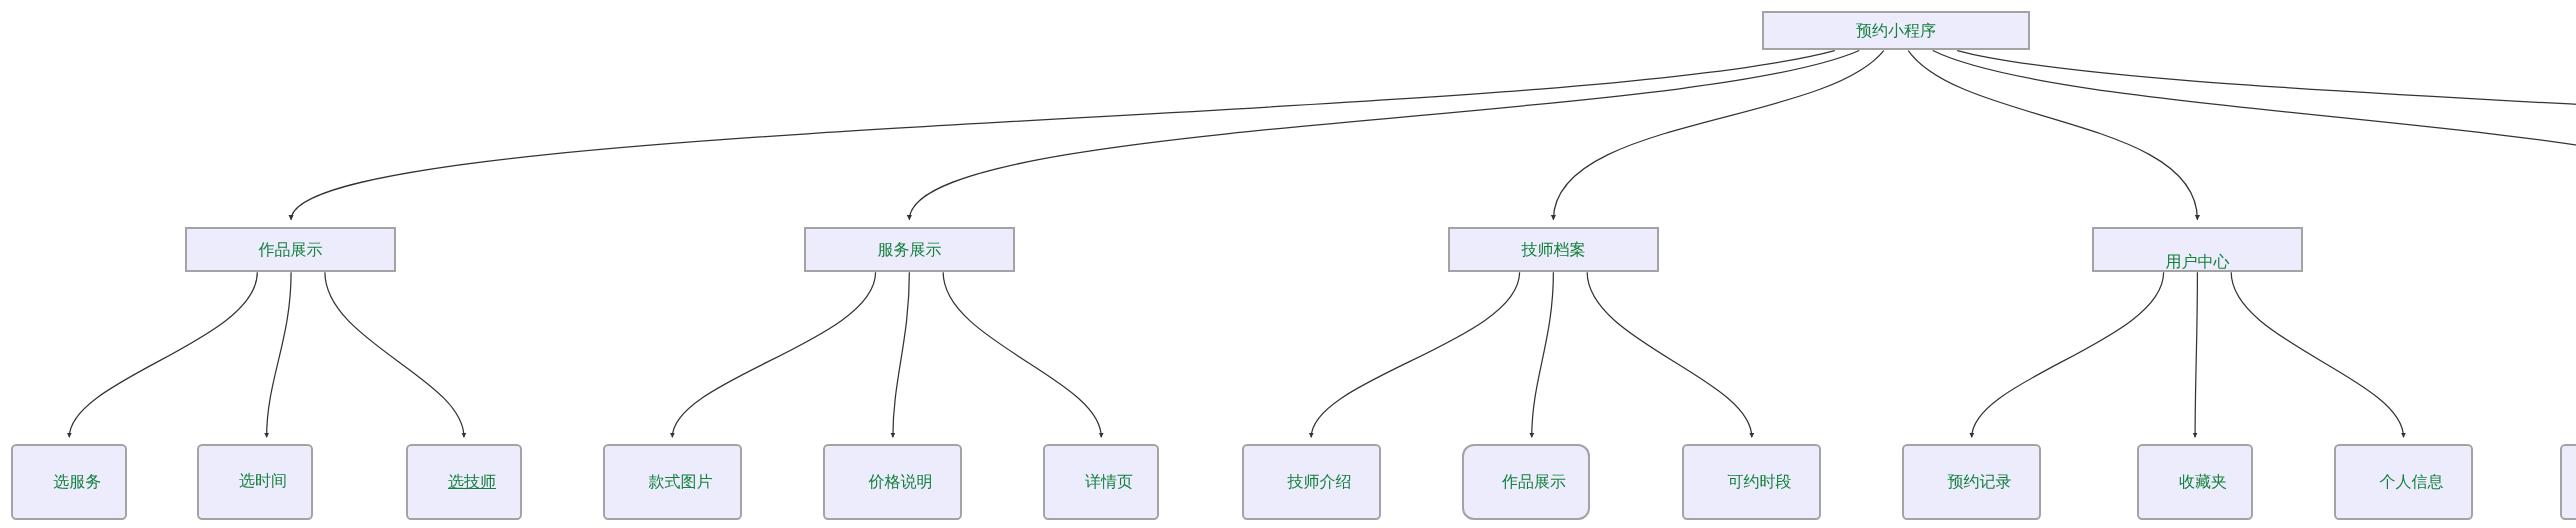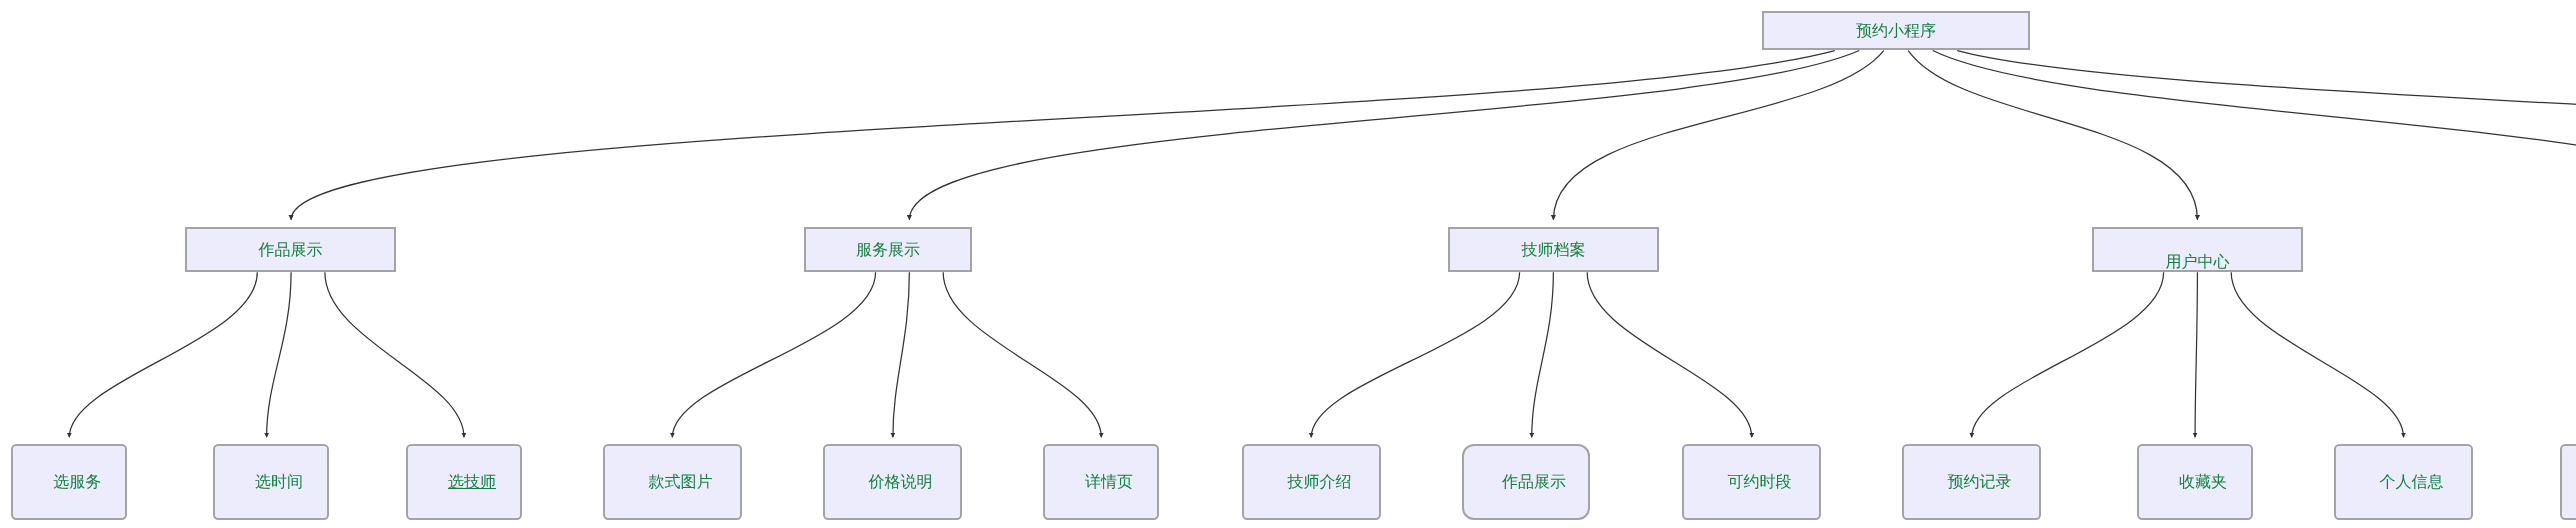--- a/index.html
+++ b/index.html
@@ -59,33 +59,33 @@
         <path d="M6215,600 C6215,704.8 6405,762.44 6405,848" marker-end="url(#arrow)"></path>
       </g>
   </svg>
   <div id="node-layer">
       <div class="node root" style="left: 1762px; top: 11.3px; width: 268px; height: 39px;">
         <span>预约小程序</span>
       </div>
       <div class="node branch" style="left: 185px; top: 227px; width: 211px; height: 45px;">
         <span>作品展示</span>
       </div>
-      <div class="node branch" style="left: 804px; top: 227px; width: 168px; height: 45px; align-items: center;">
+      <div class="node branch" style="left: 804px; top: 227px; width: 211px; height: 45px; align-items: center;">
         <span>服务展示</span>
       </div>
       <div class="node branch" style="left: 1448px; top: 227px; width: 211px; height: 45px;">
         <span>技师档案</span>
       </div>
       <div class="node branch" style="left: 2092px; top: 227px; width: 211px; height: 45px; align-items: flex-end;">
         <span>用户中心</span>
       </div>
       <div class="node leaf" style="left: 11.3px; top: 444px; width: 116px; height: 76px;">
         <span>选服务</span>
       </div>
-      <div class="node leaf" style="left: 213px; top: 444px; width: 116px; height: 76px;">
+      <div class="node leaf" style="left: 197px; top: 444px; width: 116px; height: 76px; font-family: Liberation Mono, monospace;">
         <span>选时间</span>
       </div>
       <div class="node leaf" style="left: 406px; top: 444px; width: 116px; height: 76px; text-decoration: underline;">
         <span>选技师</span>
       </div>
       <div class="node leaf" style="left: 603px; top: 444px; width: 139px; height: 76px;">
         <span>款式图片</span>
       </div>
       <div class="node leaf" style="left: 823px; top: 444px; width: 139px; height: 76px;">
         <span>价格说明</span>

